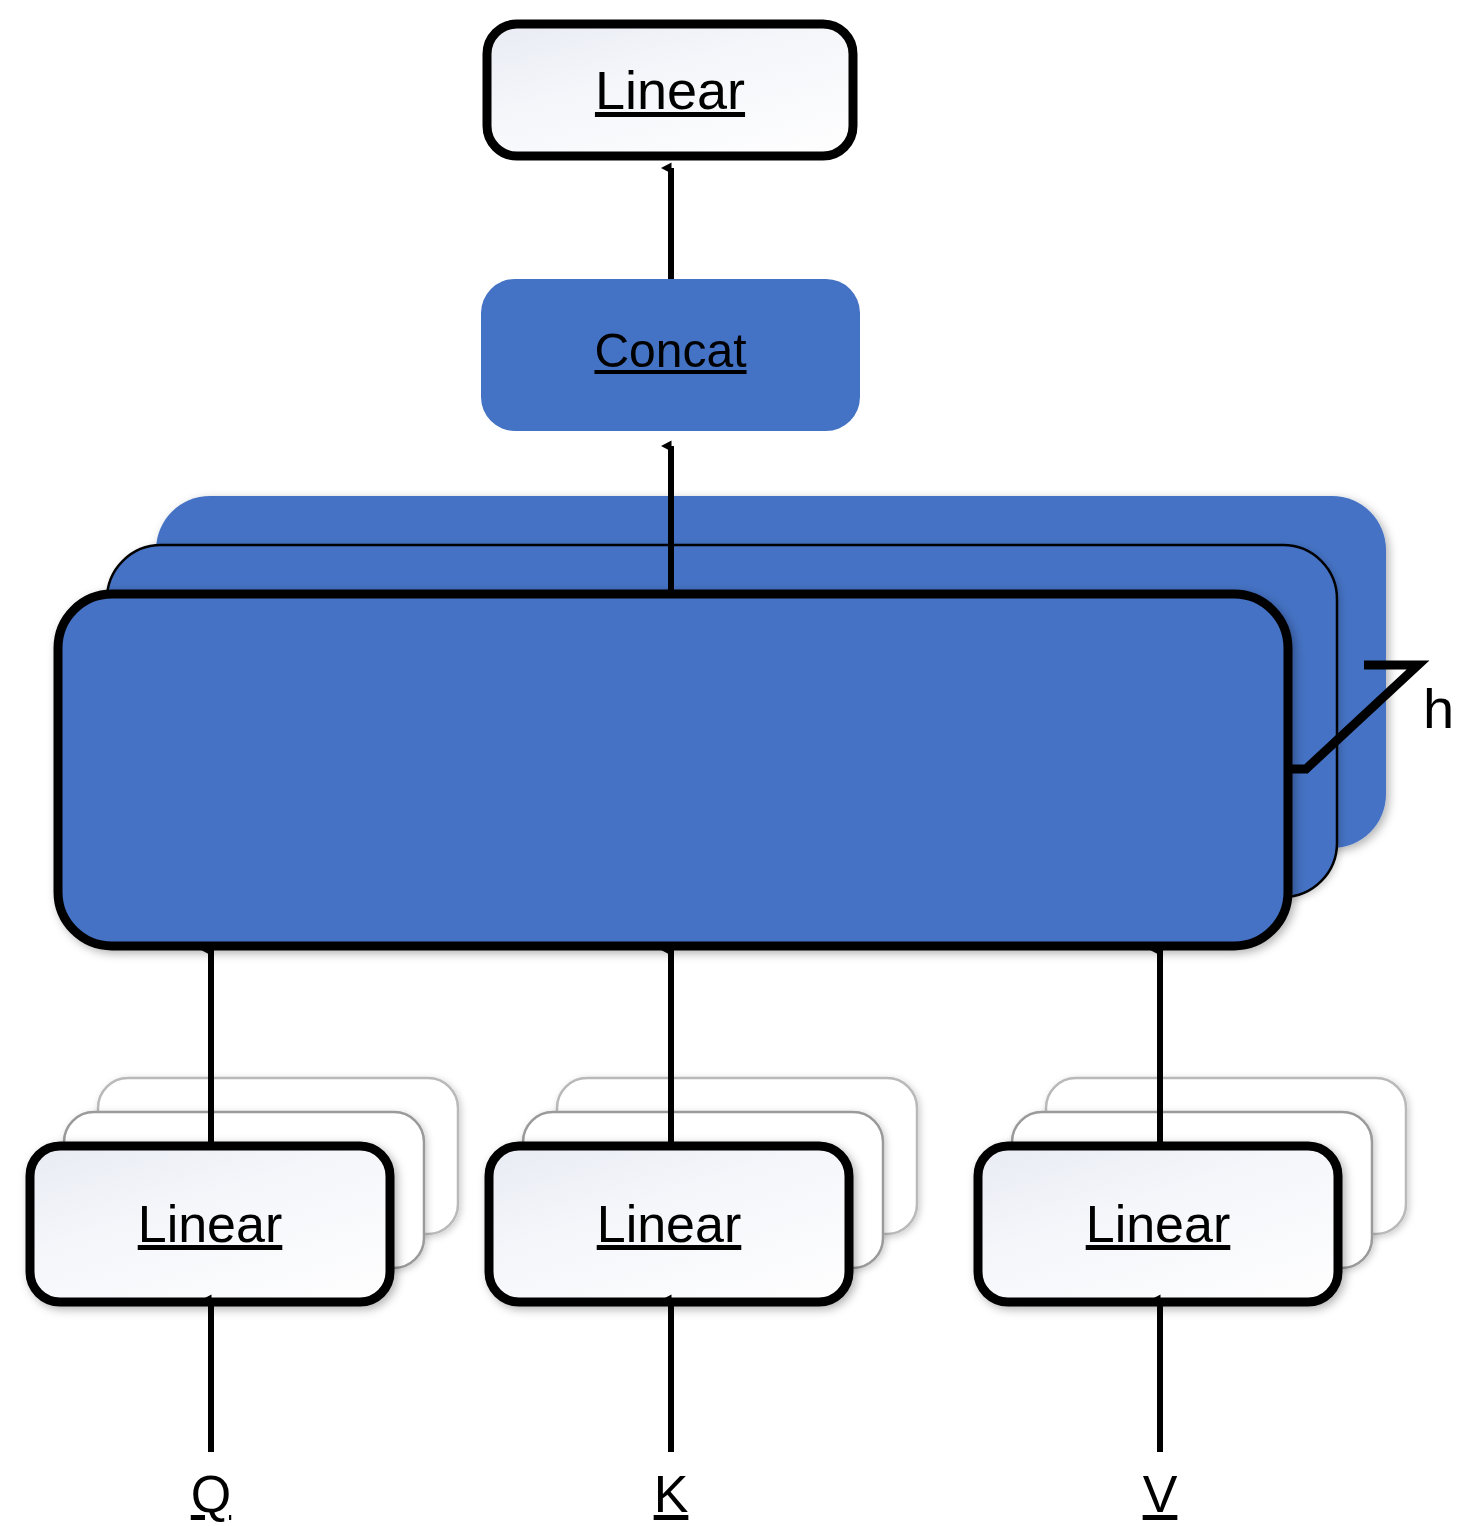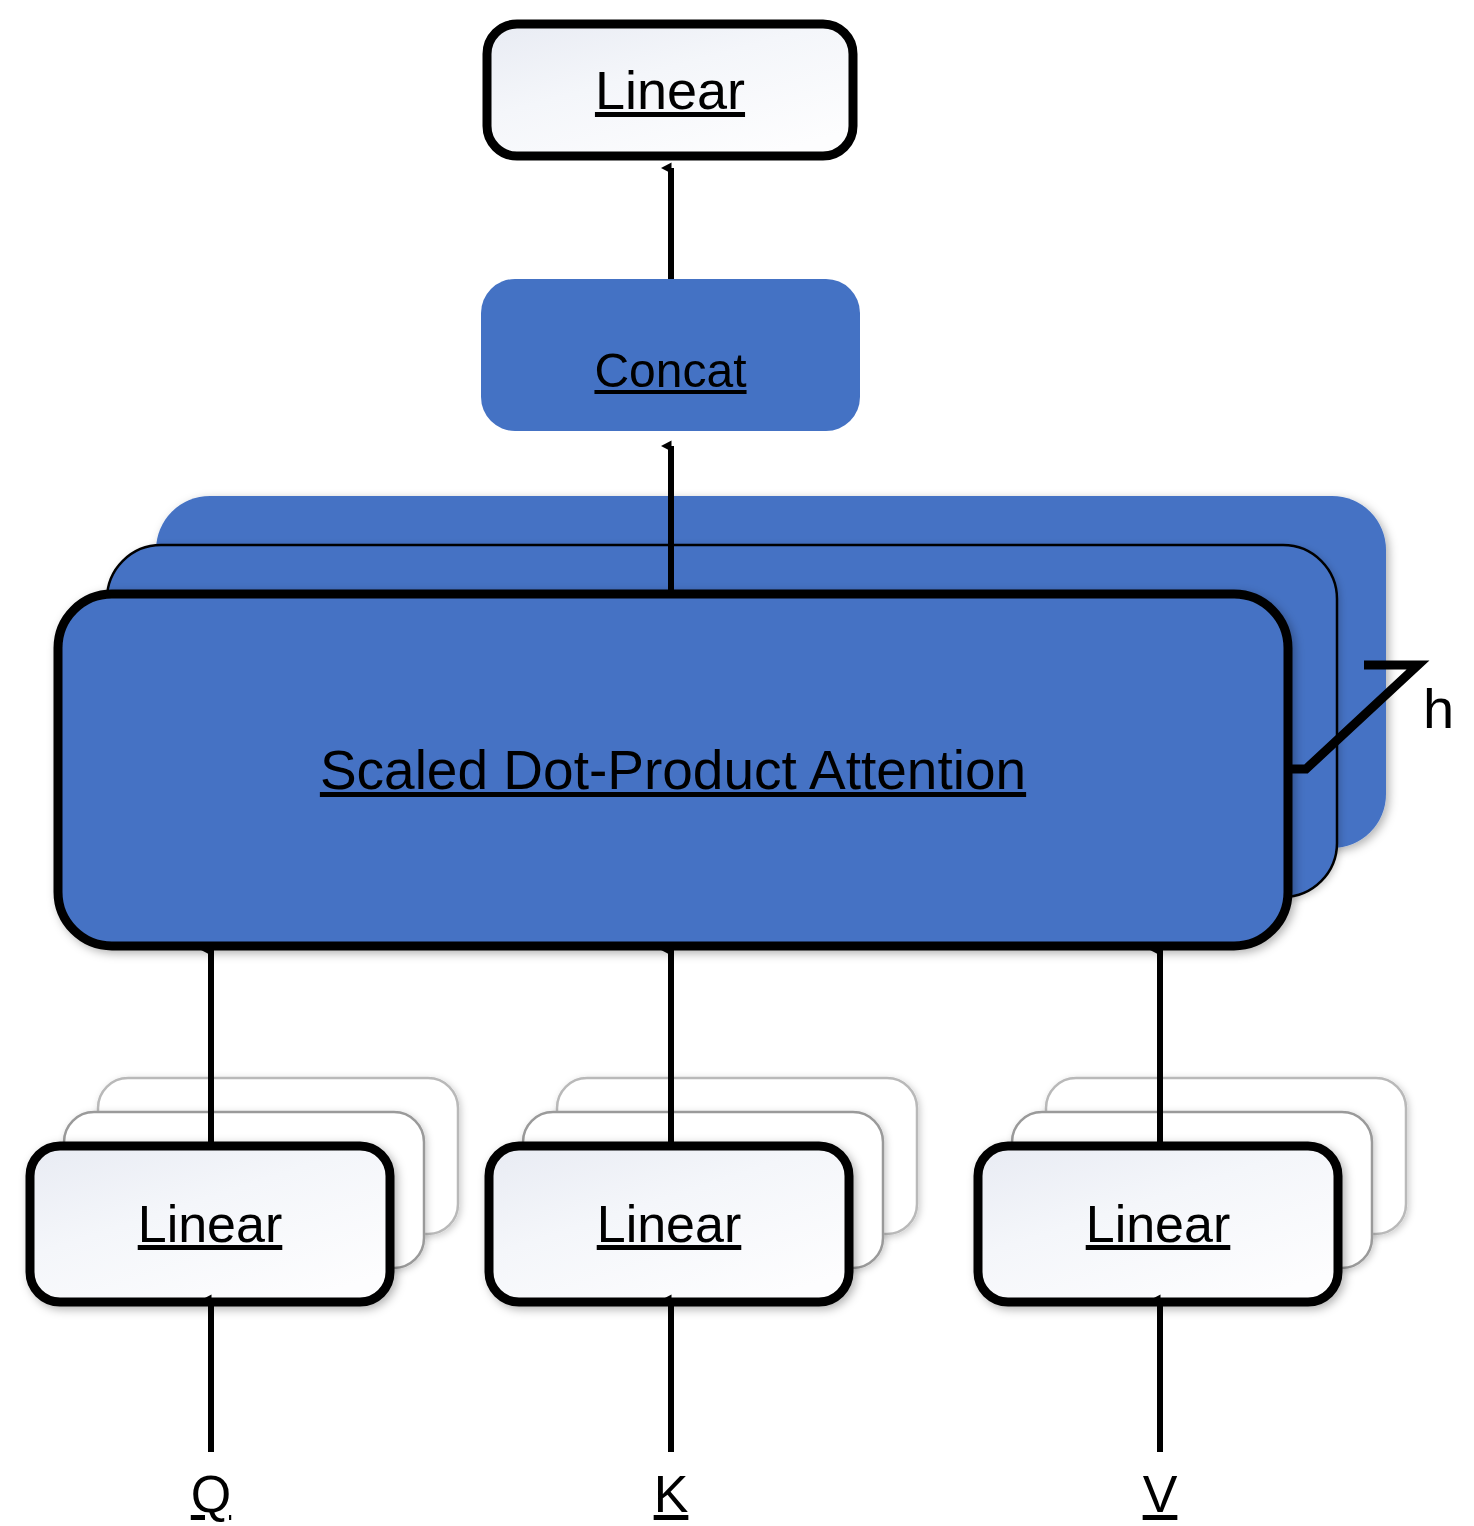--- a/index.html
+++ b/index.html
@@ -110,23 +110,22 @@
       <rect x="1046" y="1078" width="360" height="156" rx="30" ry="30" fill="#FFFFFF" stroke="#B9B9B9" stroke-width="2.5" filter="url(#fainterShadow)"></rect>
       <rect x="1012" y="1112" width="360" height="156" rx="30" ry="30" fill="#FFFFFF" stroke="#9A9A9A" stroke-width="2.5" filter="url(#fainterShadow)"></rect>
     </g>
     <line x1="1160" y1="1270" x2="1160" y2="950" stroke="#000000" stroke-width="6" marker-end="url(#arrowHead)"></line>
     <rect x="978" y="1146" width="360" height="156" rx="30" ry="30" fill="url(#whiteGrad)" stroke="#000000" stroke-width="9" filter="url(#softShadow)"></rect>
     <line x1="1160" y1="1452" x2="1160" y2="1300" stroke="#000000" stroke-width="6" marker-end="url(#arrowHead)"></line>
   </svg>
 
   <div class="lbl-box" style="left:487px; top:24px; width:366px; height:132px; font-size:54px;">Linear</div>
 
-  <div class="lbl-box" style="left:481px; top:294px; width:379px; height:152px; font-size:48px;">Concat</div>
+  <div class="lbl-box" style="left:481px; top:274px; width:379px; height:152px; font-size:48px;">Concat</div>
 
-  <div class="lbl-box" style="left:58px; top:594px; width:1230px; height:352px; font-size:55px;">Scaled Dot-Product Attention</div>
 
   <div class="lbl-box" style="left:30px; top:1146px; width:360px; height:156px; font-size:52px;">Linear</div>
 
   <div class="lbl-box" style="left:489px; top:1146px; width:360px; height:156px; font-size:52px;">Linear</div>
 
   <div class="lbl-box" style="left:978px; top:1146px; width:360px; height:156px; font-size:52px;">Linear</div>
 
   <div class="lbl" style="left:1423px; top:681px; font-size:56px;">h</div>
 
   <div class="lbl-box" style="left:161px; top:1462px; width:100px; height:64px; font-size:52px;">Q</div>

